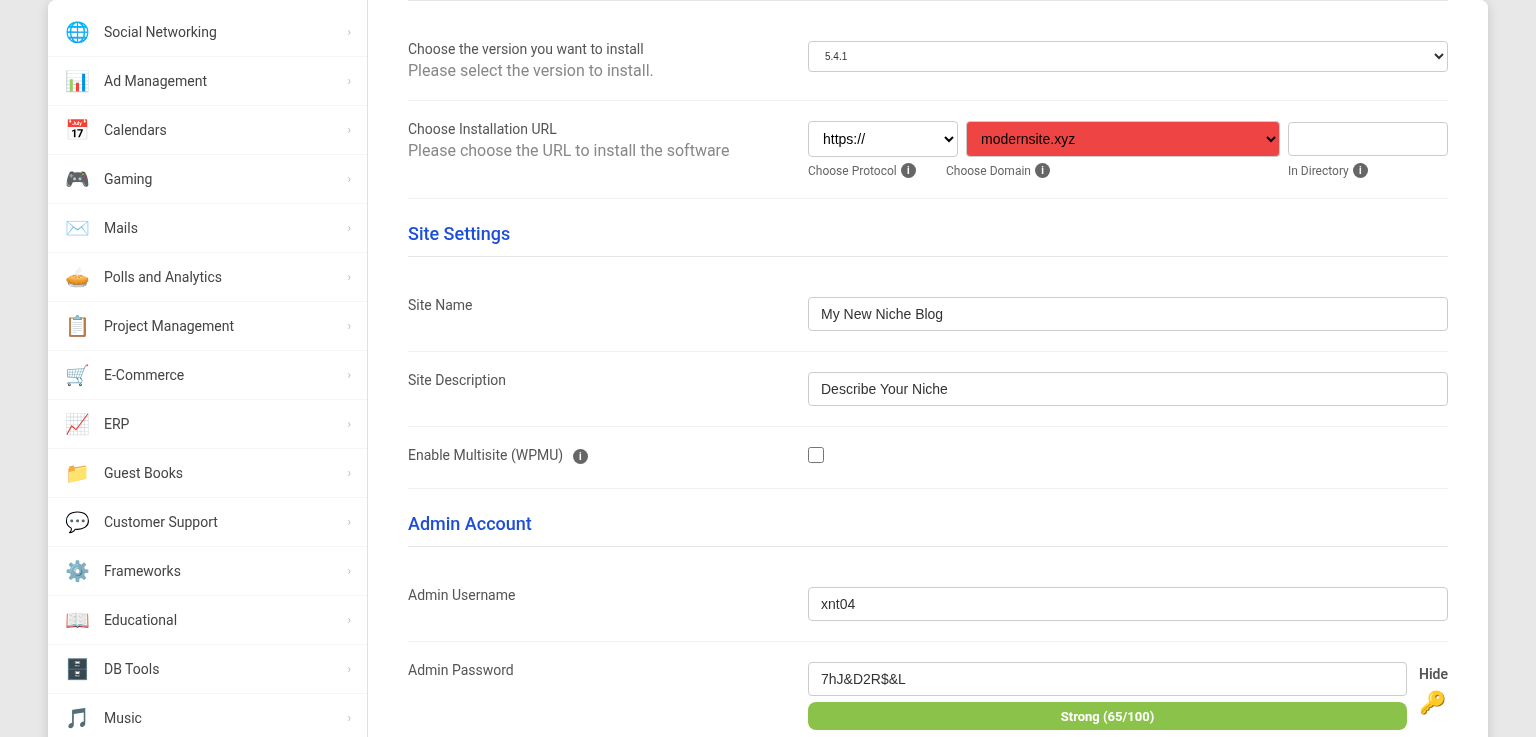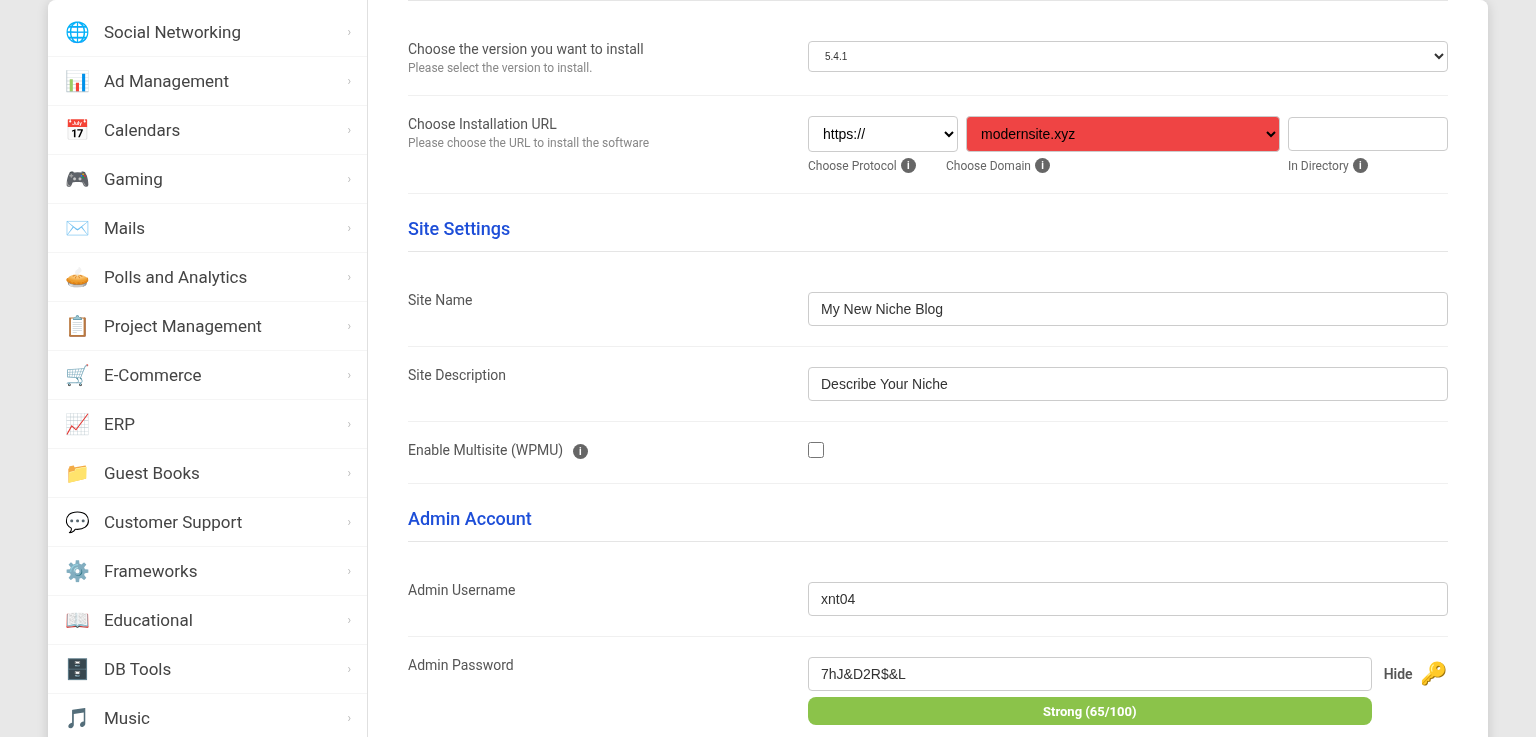--- a/index.html
+++ b/index.html
@@ -43,21 +43,21 @@
       height: 28px;
       margin-right: 12px;
       flex-shrink: 0;
       display: flex;
       align-items: center;
       justify-content: center;
       font-size: 20px;
     }
     .sidebar-label {
       flex: 1;
-      font-size: 17px;
+      font-size: 14px;
       color: #444;
     }
     .sidebar-arrow {
       color: #bbb;
       font-size: 12px;
     }
 
     
     .main-content {
       flex: 1;
@@ -86,21 +86,21 @@
     .form-label-group {
       width: 380px;
       flex-shrink: 0;
     }
     .form-label-title {
       font-size: 14px;
       color: #555;
       margin-bottom: 4px;
     }
     .form-label-subtitle {
-      font-size: 12px;
+      font-size: 16px;
       color: #888;
     }
     .form-control-group {
       flex: 1;
       display: flex;
       flex-direction: column;
       gap: 4px;
     }
     select.form-select {
       width: 100%;
@@ -241,21 +241,21 @@
       border-radius: 8px;
       display: flex;
       align-items: center;
       justify-content: center;
       color: #fff;
       font-size: 13px;
       font-weight: 700;
     }
     .password-actions {
       display: flex;
-      flex-direction: row;
+      flex-direction: column;
       align-items: center;
       gap: 8px;
       padding-top: 4px;
     }
     .hide-button {
       font-size: 14px;
       font-weight: 600;
       color: #555;
       cursor: pointer;
       white-space: nowrap;

